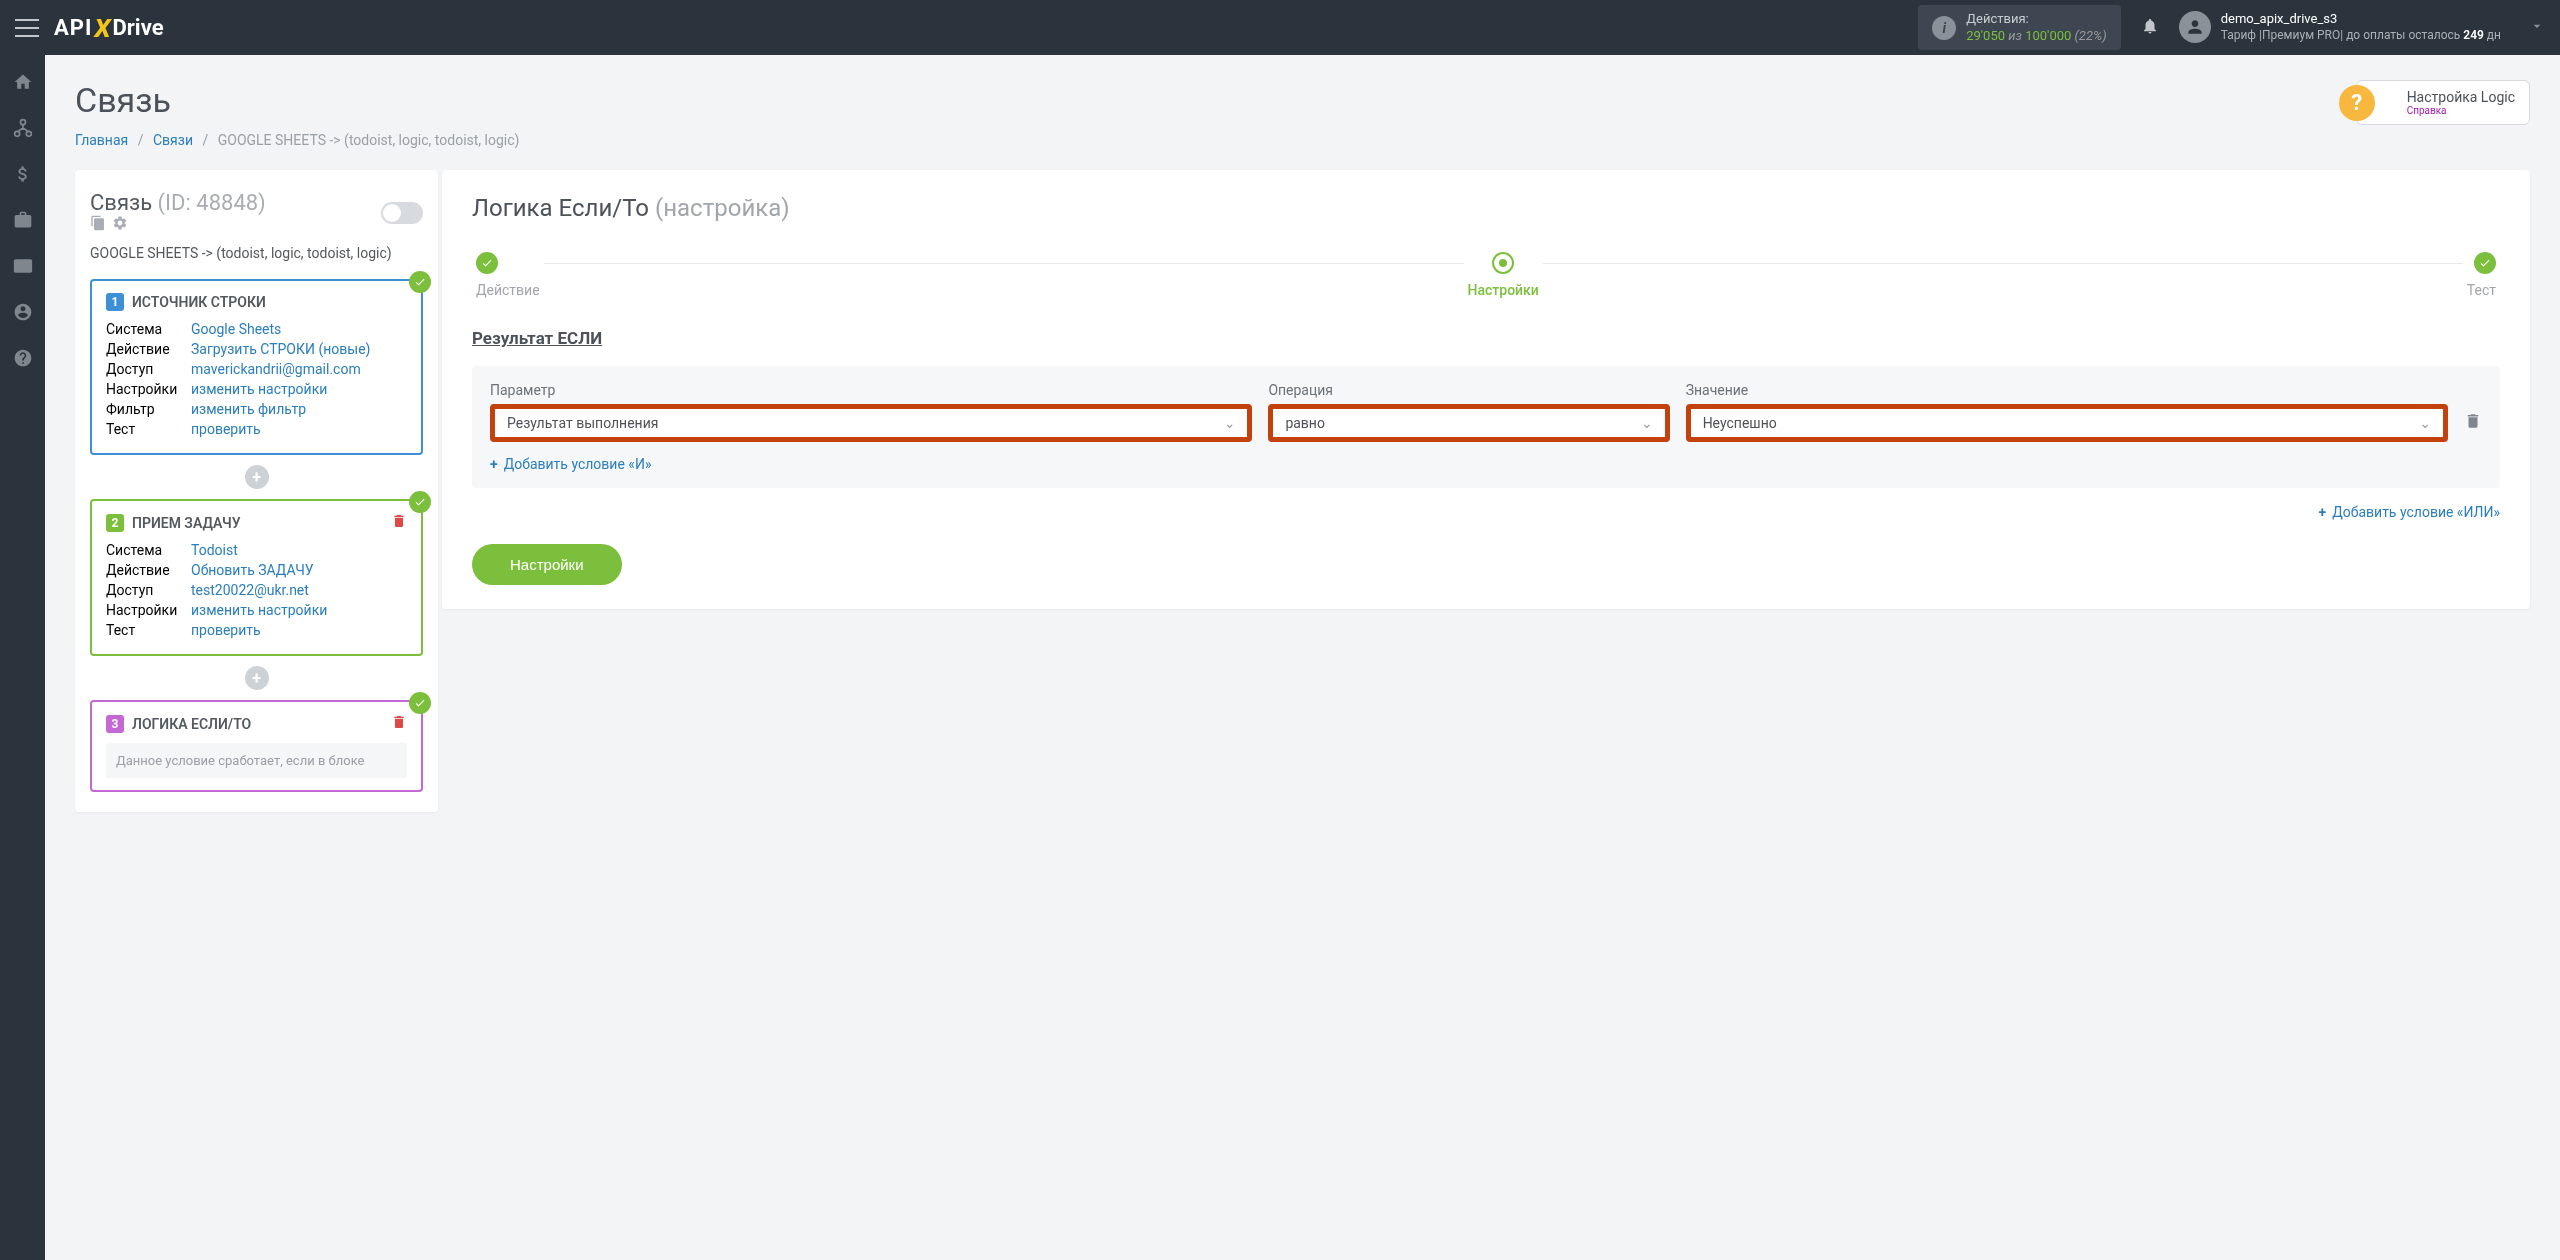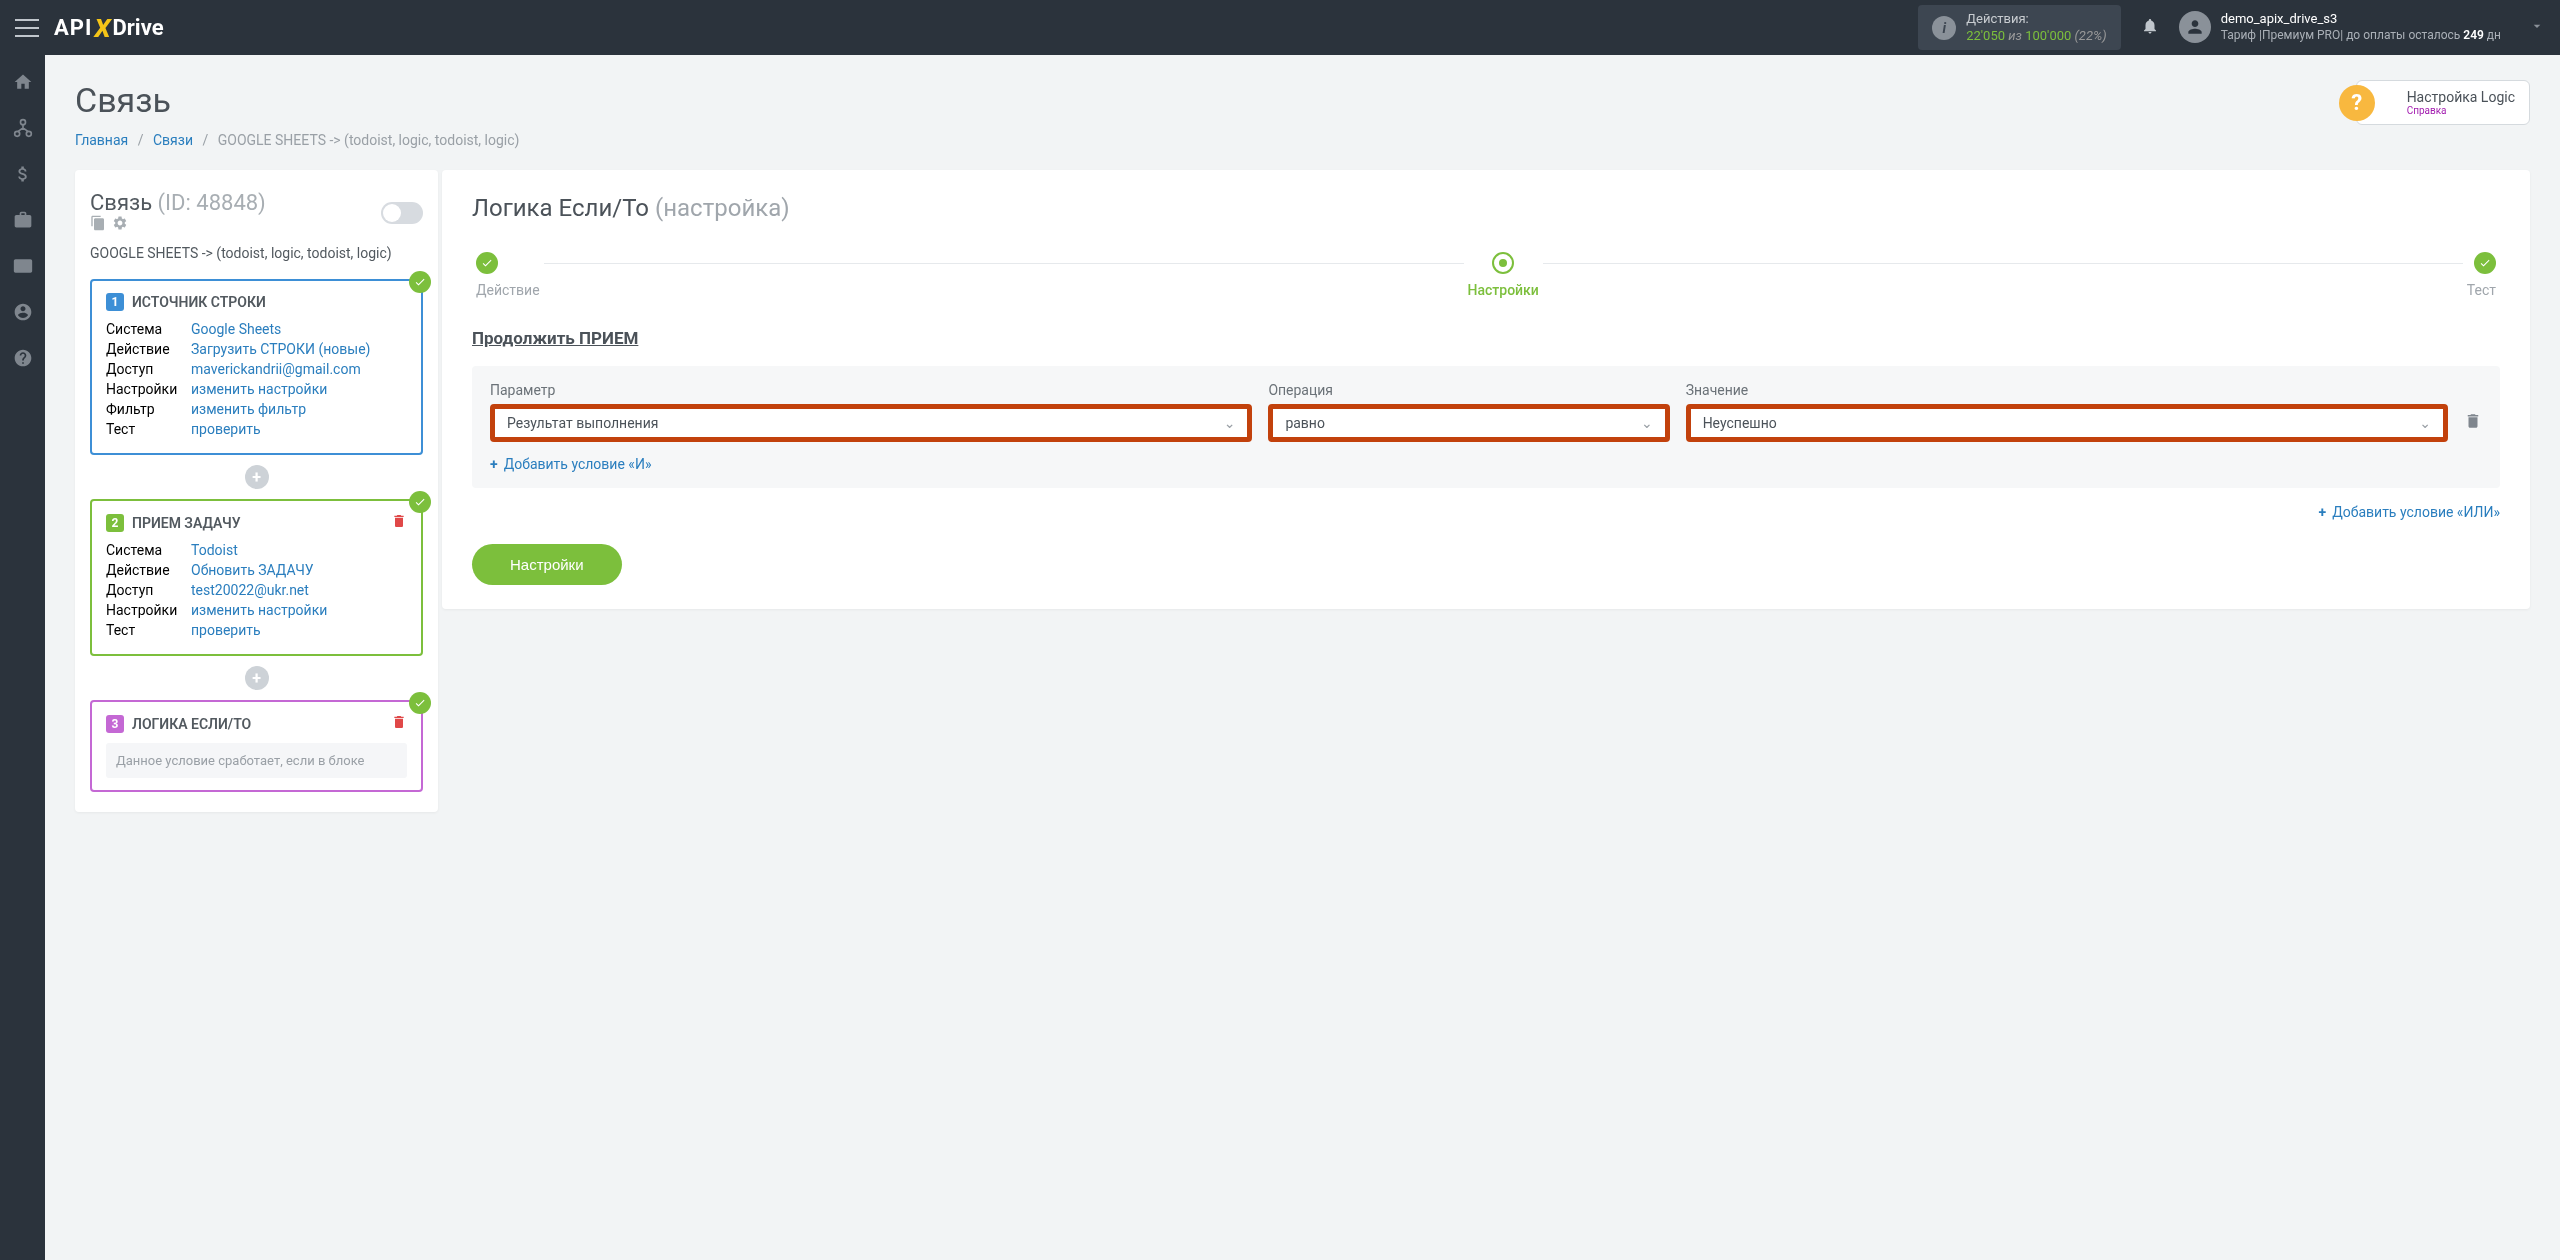--- a/index.html
+++ b/index.html
@@ -131,21 +131,21 @@
     <span class="api">API</span>
     <span class="x">X</span>
     <span class="drive">Drive</span>
   </div>
   <div class="spacer"></div>
   <div class="actions-box">
     <div class="info-icon">i</div>
     <div class="actions-text">
       <div class="line1">Действия:</div>
       <div class="line2">
-        <span class="used">22'050</span>
+        <span class="used">29'050</span>
         <span class="of">из</span>
         <span class="total">100'000</span>
         <span class="pct">(22%)</span>
       </div>
     </div>
   </div>
   <div class="bell">
     <svg viewBox="0 0 24 24" width="18" height="18" fill="currentColor">
         <path d="M12 22c1.1 0 2-.9 2-2h-4c0 1.1.9 2 2 2zm6-6V11c0-3.07-1.63-5.64-4.5-6.32V4c0-.83-.67-1.5-1.5-1.5S10.5 3.17 10.5 4v.68C7.64 5.36 6 7.92 6 11v5l-2 2v1h16v-1l-2-2z"></path>
       </svg>
@@ -367,21 +367,21 @@
         <div class="step right">
           <div class="step-dot done">
               <svg viewBox="0 0 24 24">
                 <path d="M9 16.17L4.83 12l-1.42 1.41L9 19 21 7l-1.41-1.41z"></path>
               </svg>
             </div>
           <div class="step-label muted">Тест</div>
         </div>
       </div>
 
-      <div class="section-title">Продолжить ПРИЕМ</div>
+      <div class="section-title">Результат ЕСЛИ</div>
 
       <div class="condition-box">
         <div class="cond-row">
           <div class="cond-col param">
             <div class="cond-label">Параметр</div>
             <div class="select">
               <span>Результат выполнения</span>
               <span class="chev">⌄</span>
             </div>
           </div>

